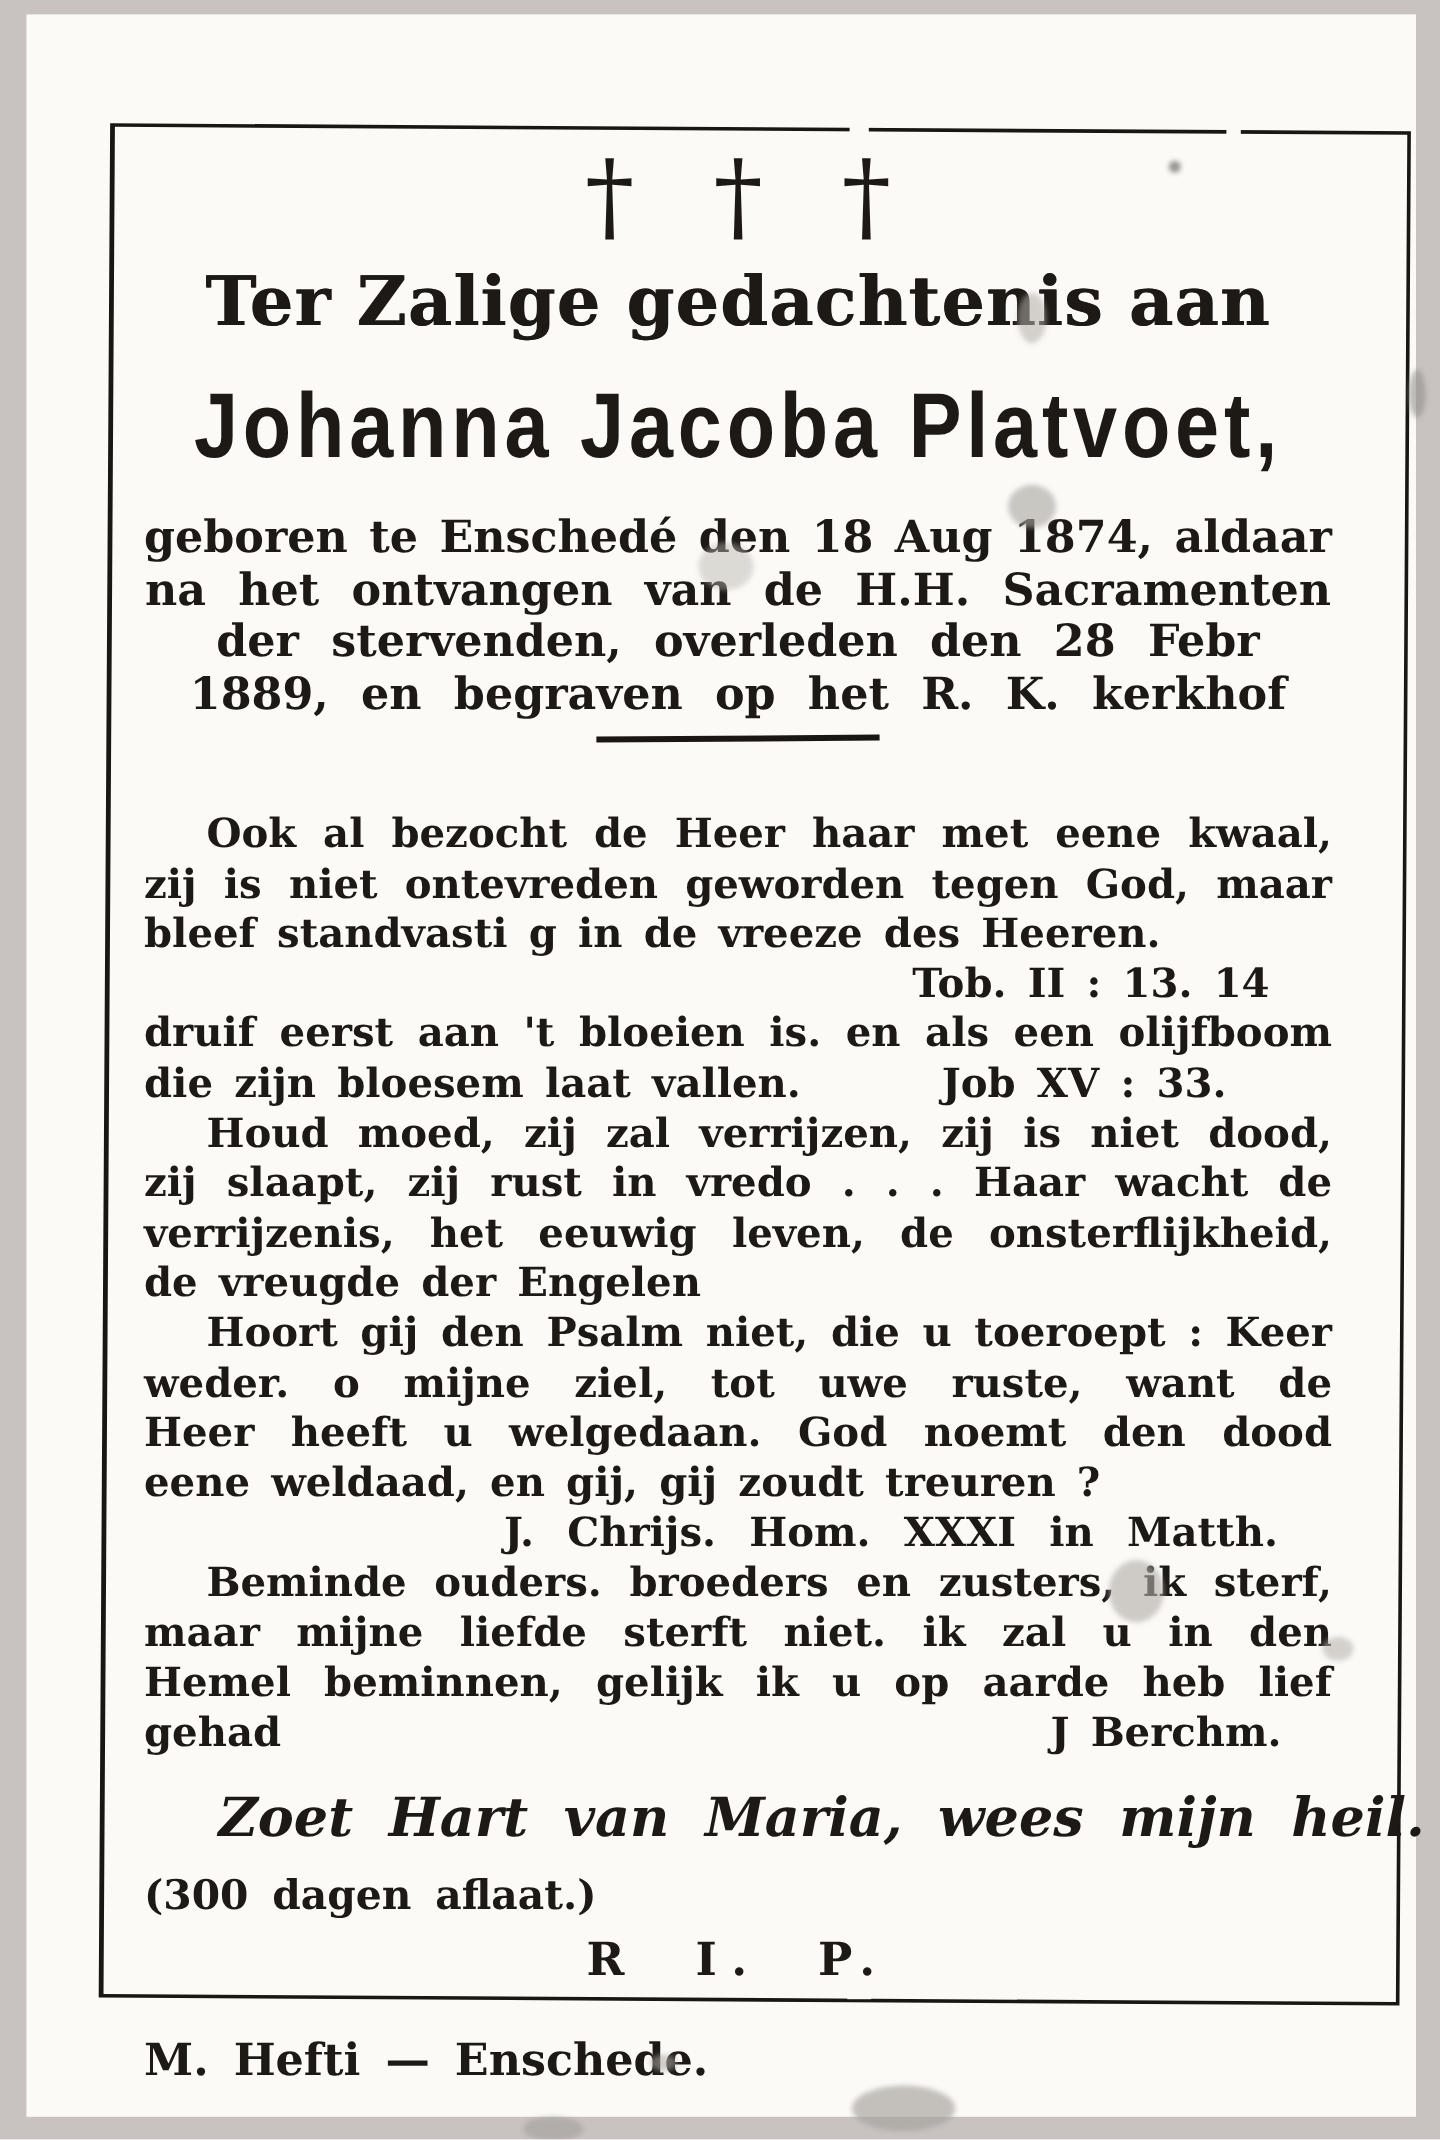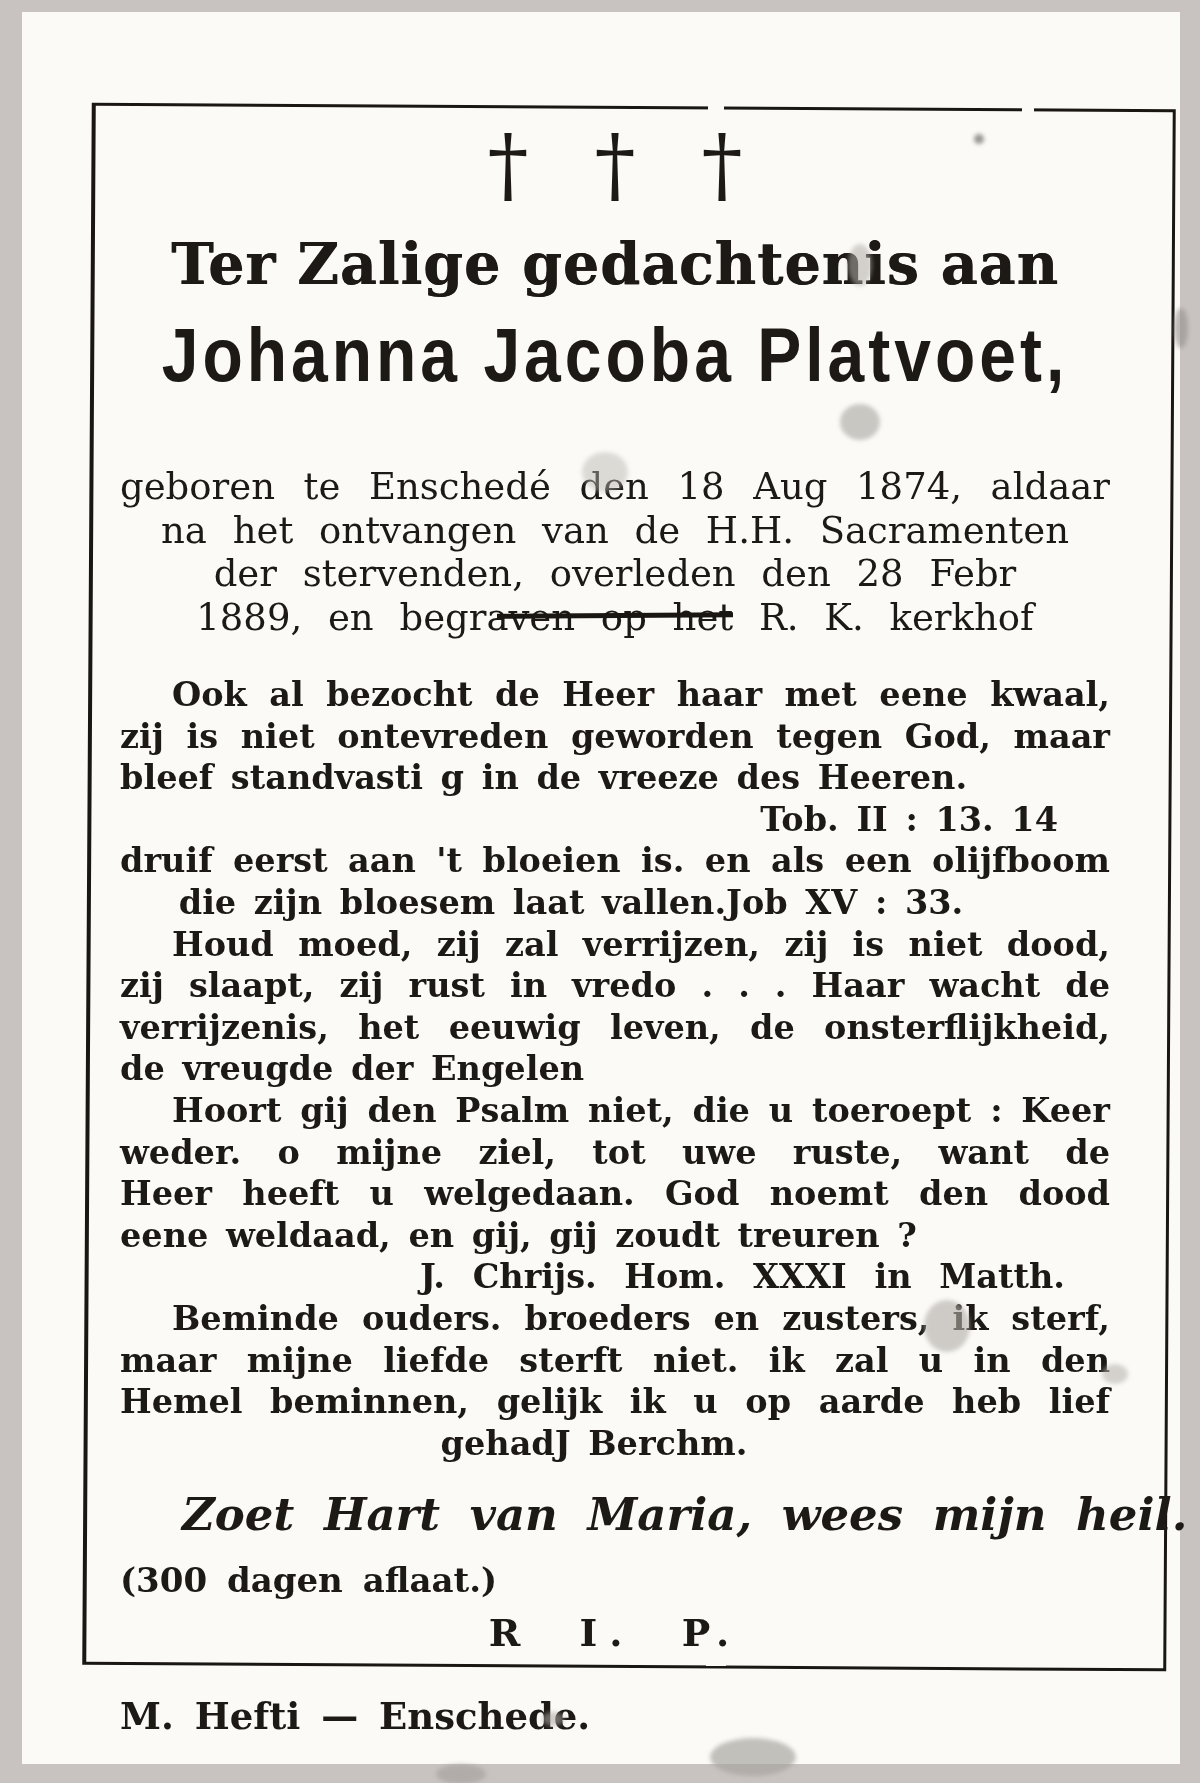--- a/index.html
+++ b/index.html
@@ -18,49 +18,49 @@
     border:3px solid #1a1612;border-left-width:4px;
     transform:rotate(.35deg);
   }
   .content{position:absolute;left:98px;top:0;width:990px;height:100%;}
   .crosses{
     position:absolute;top:112px;width:100%;
     display:flex;justify-content:center;gap:66px;
     font-size:82px;line-height:1;font-weight:400;
   }
   .heading{
-    position:absolute;top:218px;width:100%;text-align:center;
+    position:absolute;top:206px;width:100%;text-align:center;
     font-size:57px;font-weight:bold;letter-spacing:1px;white-space:nowrap;
     text-shadow:.6px 0 0 currentColor;
   }
   .name{
     position:absolute;top:298px;width:100%;text-align:center;
     font-family:"Liberation Sans","DejaVu Sans",sans-serif;
     font-weight:bold;font-size:66px;letter-spacing:4px;white-space:nowrap;
     transform:scaleY(1.16);transform-origin:top center;
   }
   .intro{
     position:absolute;top:414px;width:100%;
-    font-size:37px;line-height:43.5px;font-weight:normal;margin-top:39px;
+    font-size:37px;line-height:43.5px;font-weight:bold;
   }
   .intro .c{text-align:center;word-spacing:14px;}
   .just{text-align:justify;text-align-last:justify;}
   .divider{
     position:absolute;top:601px;left:50%;width:236px;height:5px;
     background:#1a1612;transform:translateX(-50%) rotate(-.4deg);
   }
   .bodytext{
     position:absolute;top:630px;width:100%;
     font-size:33.5px;line-height:41.6px;font-weight:bold;word-spacing:6px;margin-top:32px;
   }
   .bl{min-height:41.6px;}
   .indent{text-indent:52px;}
   .ref{text-align:right;padding-right:52px;}
   .cite{text-align:center;padding-left:255px;word-spacing:16px;}
-  .split{display:flex;justify-content:center;}
+  .split{display:flex;justify-content:space-between;}
   .pr88{padding-right:88px;}
   .pr42{padding-right:42px;}
   .dedication{
     position:absolute;top:1476px;width:100%;box-sizing:border-box;
     font-size:45px;font-style:italic;font-weight:bold;
     padding-left:62px;word-spacing:14px;white-space:nowrap;
   }
   .indulgence{
     position:absolute;top:1548px;width:100%;box-sizing:border-box;
     text-align:left;padding-right:38px;font-size:34px;font-weight:bold;word-spacing:8px;

